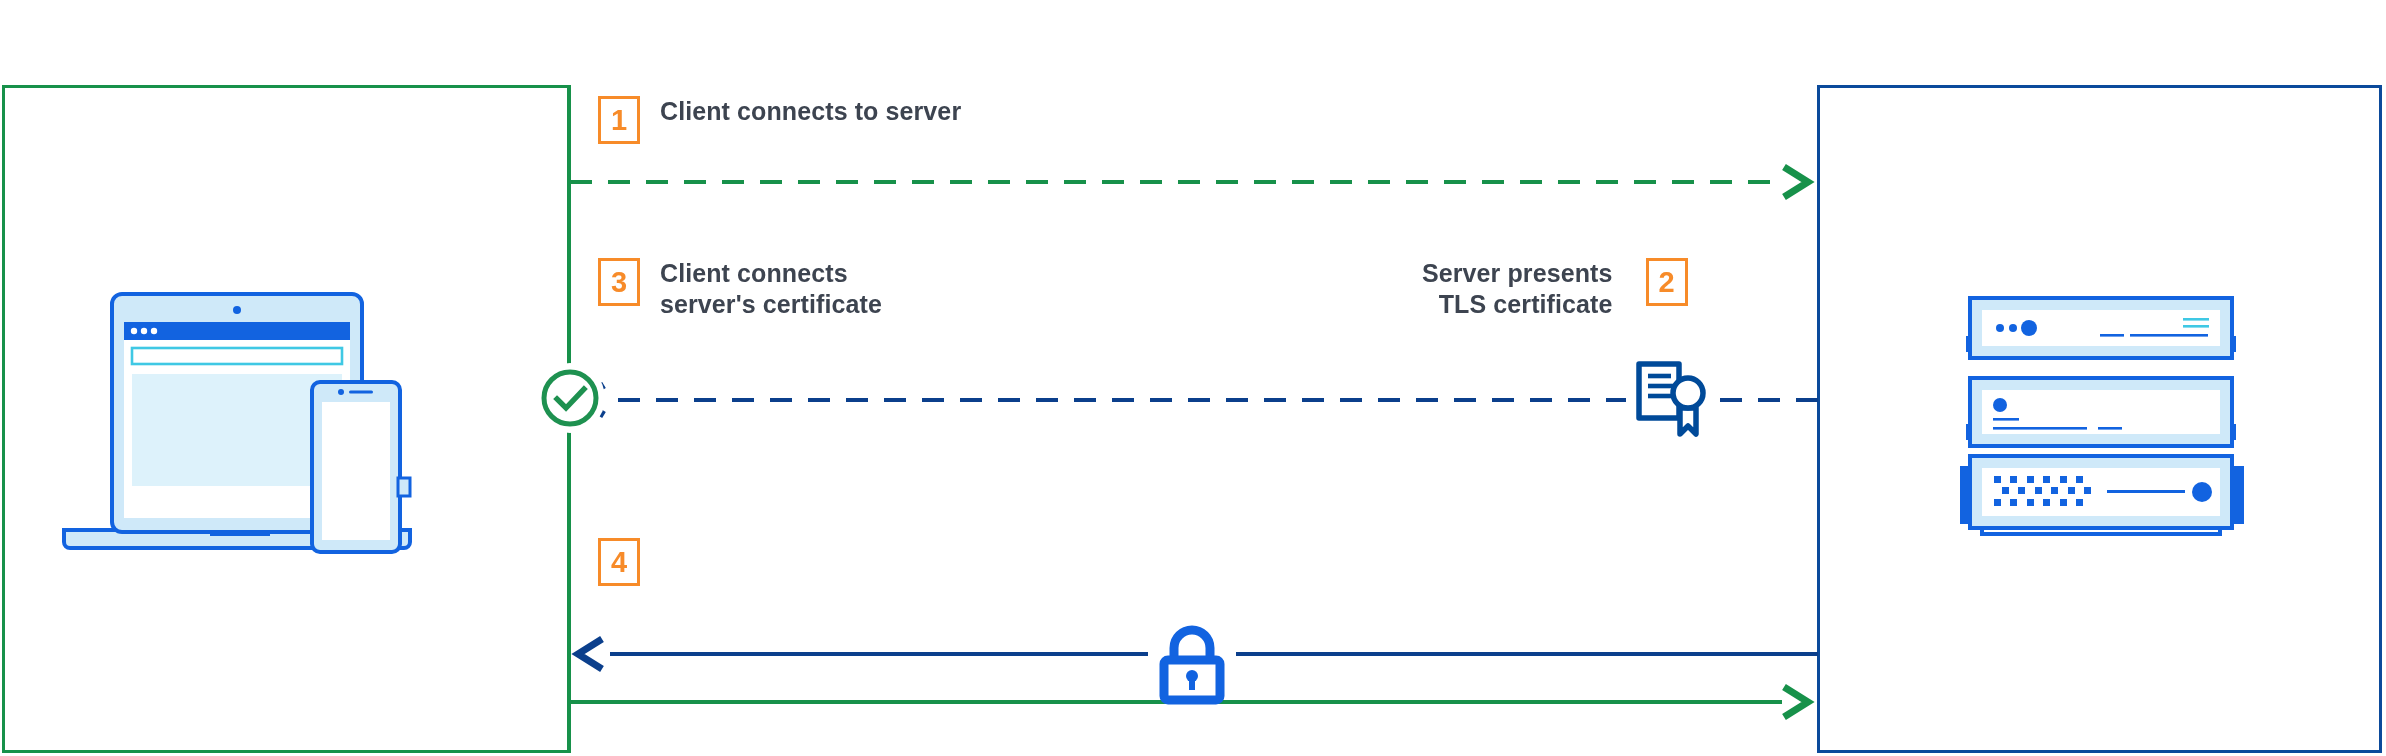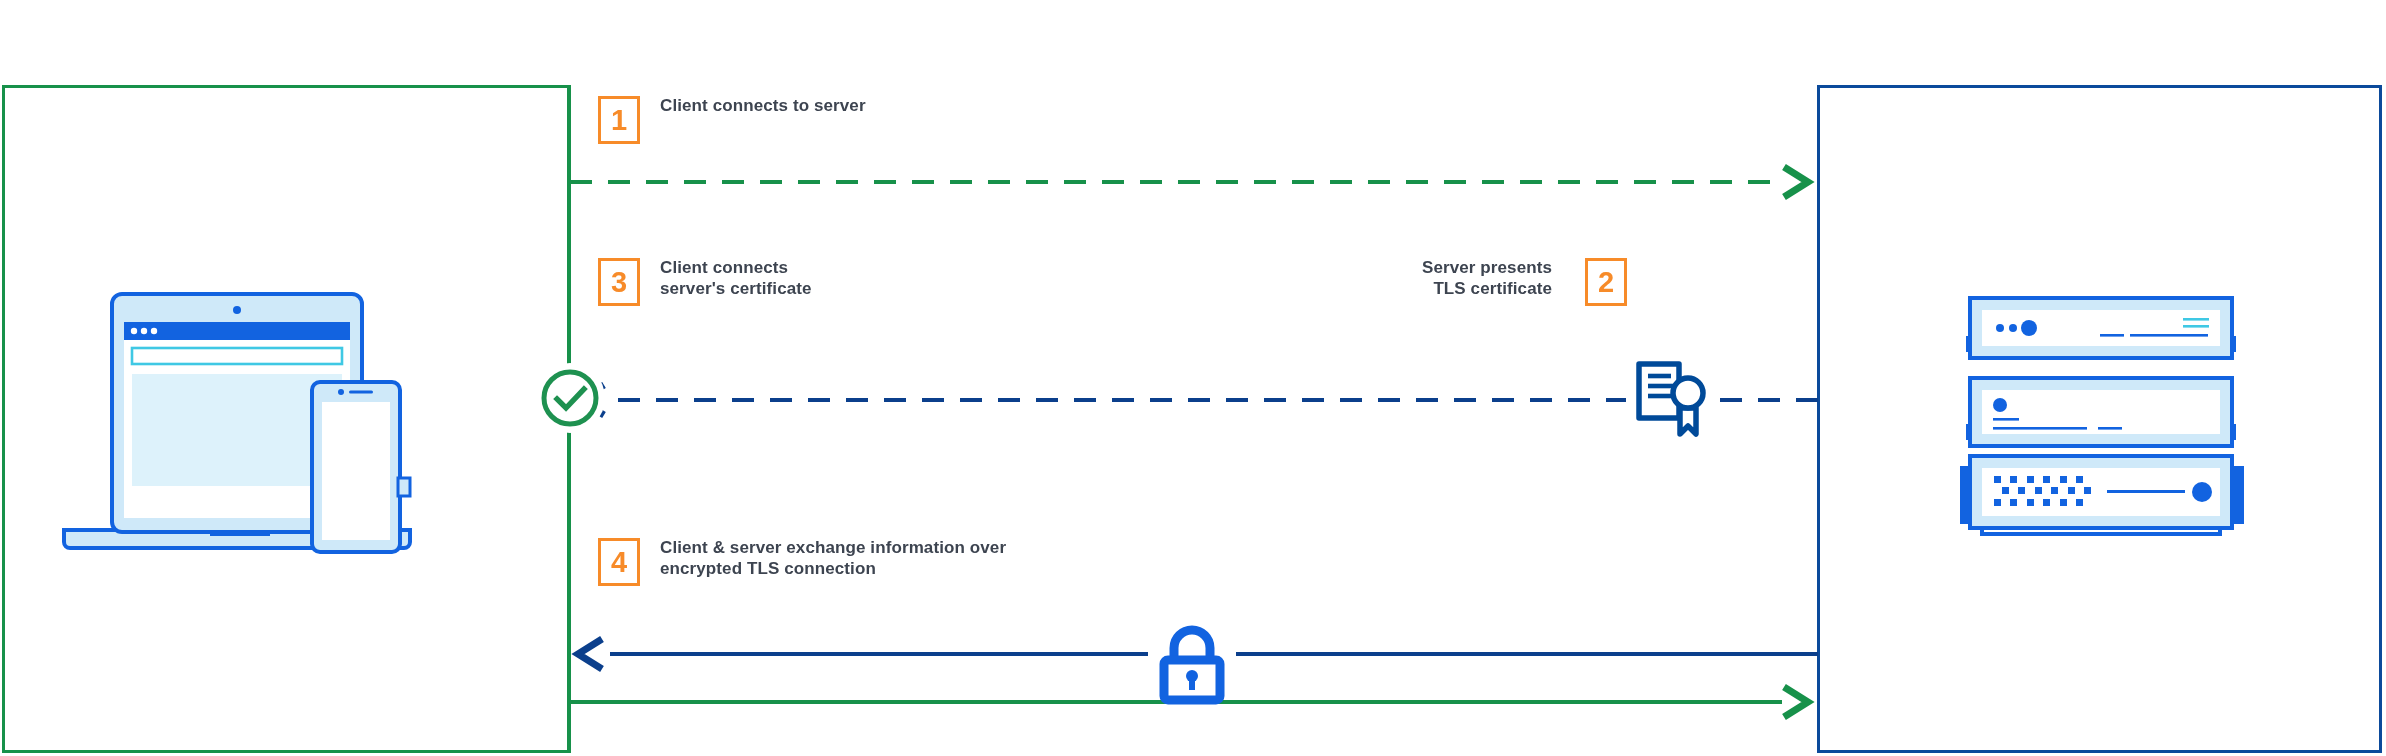--- a/index.html
+++ b/index.html
@@ -15,21 +15,21 @@
   
   .vline{position:absolute;width:3px;}
   #vline-client{left:568px;top:85px;height:668px;background:#17914a;}
   #vline-server{left:1817px;top:85px;height:668px;background:#0b4a9b;}
 
   
   .step{position:absolute;display:flex;align-items:flex-start;gap:20px;}
   .badge{width:42px;height:48px;border:3px solid #f78b29;background:#ffffff;color:#f78b29;
          font-size:29px;font-weight:700;display:flex;align-items:center;justify-content:center;
          box-sizing:border-box;flex:0 0 auto;line-height:1;}
-  .steptext{color:#3d4450;font-size:17px;font-weight:700;line-height:1.22;white-space:pre-line;letter-spacing:.1px;}
+  .steptext{color:#3d4450;font-size:25px;font-weight:700;line-height:1.22;white-space:pre-line;letter-spacing:.1px;}
 
   #step1{left:598px;top:96px;}
   #step3{left:598px;top:258px;}
   #step4{left:598px;top:538px;}
   #step2{left:1422px;top:258px;flex-direction:row;justify-content:flex-end;gap:33px;}
   #step2 .steptext{text-align:right;}
 
   
   .conn{position:absolute;}
 
@@ -173,22 +173,20 @@
 
   <div class="conn" id="conn3">
     <div class="dash"></div>
     <svg class="chev" style="left:0px;top:-17px;" width="46" height="38" viewBox="0 0 46 38">
       <polyline points="34,4 9,19 34,34" fill="none" stroke="#0b3f8c" stroke-width="7"></polyline>
     </svg>
   </div>
 
   <div class="step" id="step4">
     <div class="badge">4</div>
-    <div class="steptext">Client &amp; server exchange information over
-encrypted TLS connection</div>
   </div>
   <div class="conn" id="conn4a">
     <div class="solid"></div>
     <svg class="chev" style="left:0px;top:-17px;" width="46" height="38" viewBox="0 0 46 38">
       <polyline points="32,4 8,19 32,34" fill="none" stroke="#0b3f8c" stroke-width="7"></polyline>
     </svg>
   </div>
   <div class="conn" id="conn4b">
     <div class="solid"></div>
     <svg class="chev" style="left:1208px;top:-17px;" width="42" height="38" viewBox="0 0 42 38">

